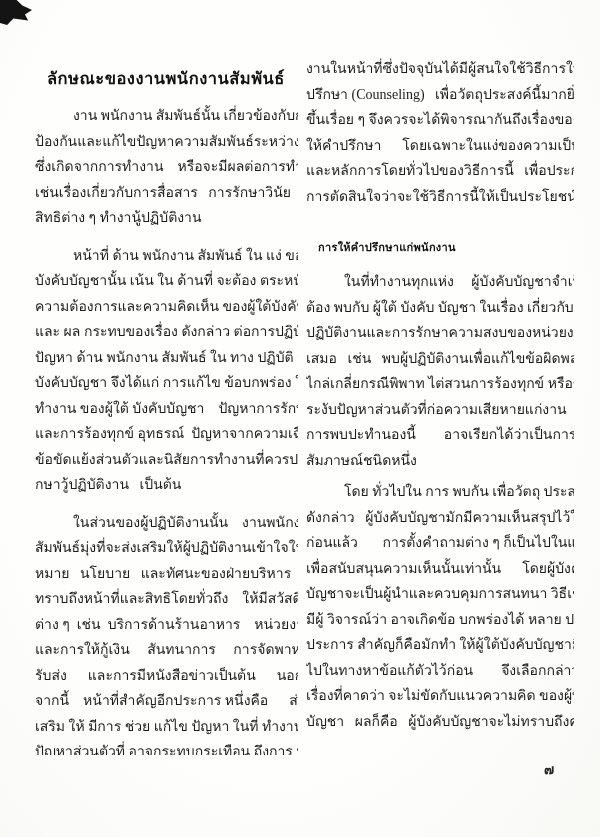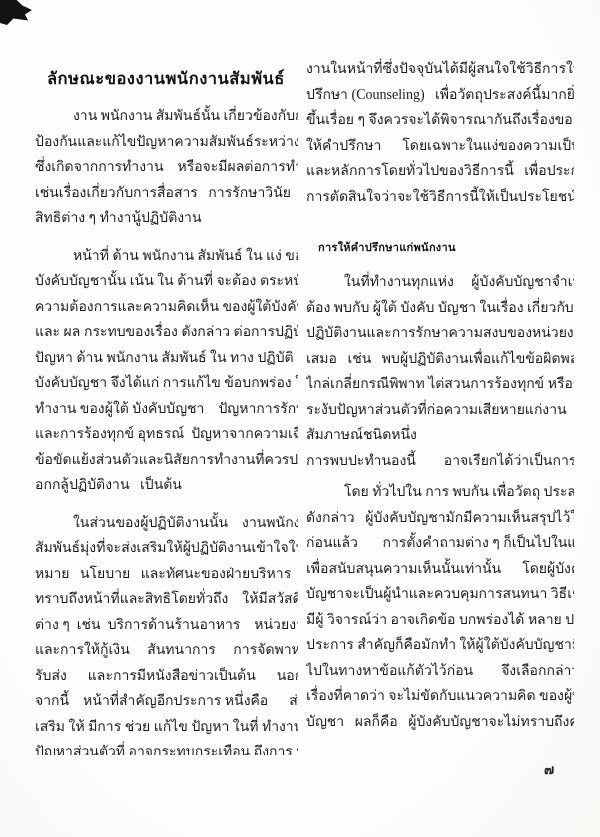--- a/index.html
+++ b/index.html
@@ -74,21 +74,21 @@
     <div class="para indent">
         <div class="tline">หน้าที่ ด้าน พนักงาน สัมพันธ์ ใน แง่ ของผู้</div>
         <div class="tline">บังคับบัญชานั้น เน้น ใน ด้านที่ จะต้อง ตระหนัก ถึง</div>
         <div class="tline">ความต้องการและความคิดเห็น ของผู้ใต้บังคับบัญชา</div>
         <div class="tline">และ ผล กระทบของเรื่อง ดังกล่าว ต่อการปฏิบัติ งาน</div>
         <div class="tline">ปัญหา ด้าน พนักงาน สัมพันธ์ ใน ทาง ปฏิบัติ ของ ผู้</div>
         <div class="tline">บังคับบัญชา จึงได้แก่ การแก้ไข ข้อบกพร่อง ในการ</div>
         <div class="tline">ทำงาน ของผู้ใต้ บังคับบัญชา    ปัญหาการรักษาวินัย</div>
         <div class="tline">และการร้องทุกข์ อุทธรณ์  ปัญหาจากความเฉื่อยชา</div>
         <div class="tline">ข้อขัดแย้งส่วนตัวและนิสัยการทำงานที่ควรปรับปรุง</div>
-        <div class="tline">อกกลู้ปฏิบัติงาน   เป็นต้น</div>
+        <div class="tline">กษาวู้ปฏิบัติงาน   เป็นต้น</div>
       </div>
     <div class="para indent">
         <div class="tline">ในส่วนของผู้ปฏิบัติงานนั้น    งานพนักงาน</div>
         <div class="tline">สัมพันธ์มุ่งที่จะส่งเสริมให้ผู้ปฏิบัติงานเข้าใจในเป้า-</div>
         <div class="tline">หมาย   นโยบาย   และทัศนะของฝ่ายบริหาร   ให้</div>
         <div class="tline">ทราบถึงหน้าที่และสิทธิโดยทั่วถึง    ให้มีสวัสดิการ</div>
         <div class="tline">ต่าง ๆ  เช่น  บริการด้านร้านอาหาร    หน่วยงาน</div>
         <div class="tline">และการให้กู้เงิน     สันทนาการ     การจัดพาหนะ</div>
         <div class="tline">รับส่ง      และการมีหนังสือข่าวเป็นต้น      นอก</div>
         <div class="tline">จากนี้    หน้าที่สำคัญอีกประการ หนึ่งคือ      ส่ง</div>
@@ -107,22 +107,22 @@
         <div class="tline">การตัดสินใจว่าจะใช้วิธีการนี้ให้เป็นประโยชน์ต่อ</div>
       </div>
     <h2 class="heading heading-right">การให้คำปรึกษาแก่พนักงาน</h2>
     <div class="para indent">
         <div class="tline">ในที่ทำงานทุกแห่ง     ผู้บังคับบัญชาจำเป็น</div>
         <div class="tline">ต้อง พบกับ ผู้ใต้ บังคับ บัญชา ในเรื่อง เกี่ยวกับ การ</div>
         <div class="tline">ปฏิบัติงานและการรักษาความสงบของหน่วยงานอยู่</div>
         <div class="tline">เสมอ   เช่น   พบผู้ปฏิบัติงานเพื่อแก้ไขข้อผิดพลาด</div>
         <div class="tline">ไกล่เกลี่ยกรณีพิพาท ไต่สวนการร้องทุกข์ หรือช่วย</div>
         <div class="tline">ระงับปัญหาส่วนตัวที่ก่อความเสียหายแก่งาน     ซึ่ง</div>
+        <div class="tline">การพบปะทำนองนี้        อาจเรียกได้ว่าเป็นการ</div>
         <div class="tline">สัมภาษณ์ชนิดหนึ่ง</div>
-        <div class="tline">การพบปะทำนองนี้        อาจเรียกได้ว่าเป็นการ</div>
       </div>
     <div class="para indent para-tight">
         <div class="tline">โดย ทั่วไปใน การ พบกัน เพื่อวัตถุ ประสงค์</div>
         <div class="tline">ดังกล่าว   ผู้บังคับบัญชามักมีความเห็นสรุปไว้ในใจ</div>
         <div class="tline">ก่อนแล้ว       การตั้งคำถามต่าง ๆ ก็เป็นไปในแนว</div>
         <div class="tline">เพื่อสนับสนุนความเห็นนั้นเท่านั้น      โดยผู้บังคับ</div>
         <div class="tline">บัญชาจะเป็นผู้นำและควบคุมการสนทนา วิธีเช่นนี้</div>
         <div class="tline">มีผู้ วิจารณ์ว่า อาจเกิดข้อ บกพร่องได้ หลาย ประการ</div>
         <div class="tline">ประการ สำคัญก็คือมักทำ ให้ผู้ใต้บังคับบัญชามี ท่าที</div>
         <div class="tline">ไปในทางหาข้อแก้ตัวไว้ก่อน        จึงเลือกกล่าวแต่</div>

